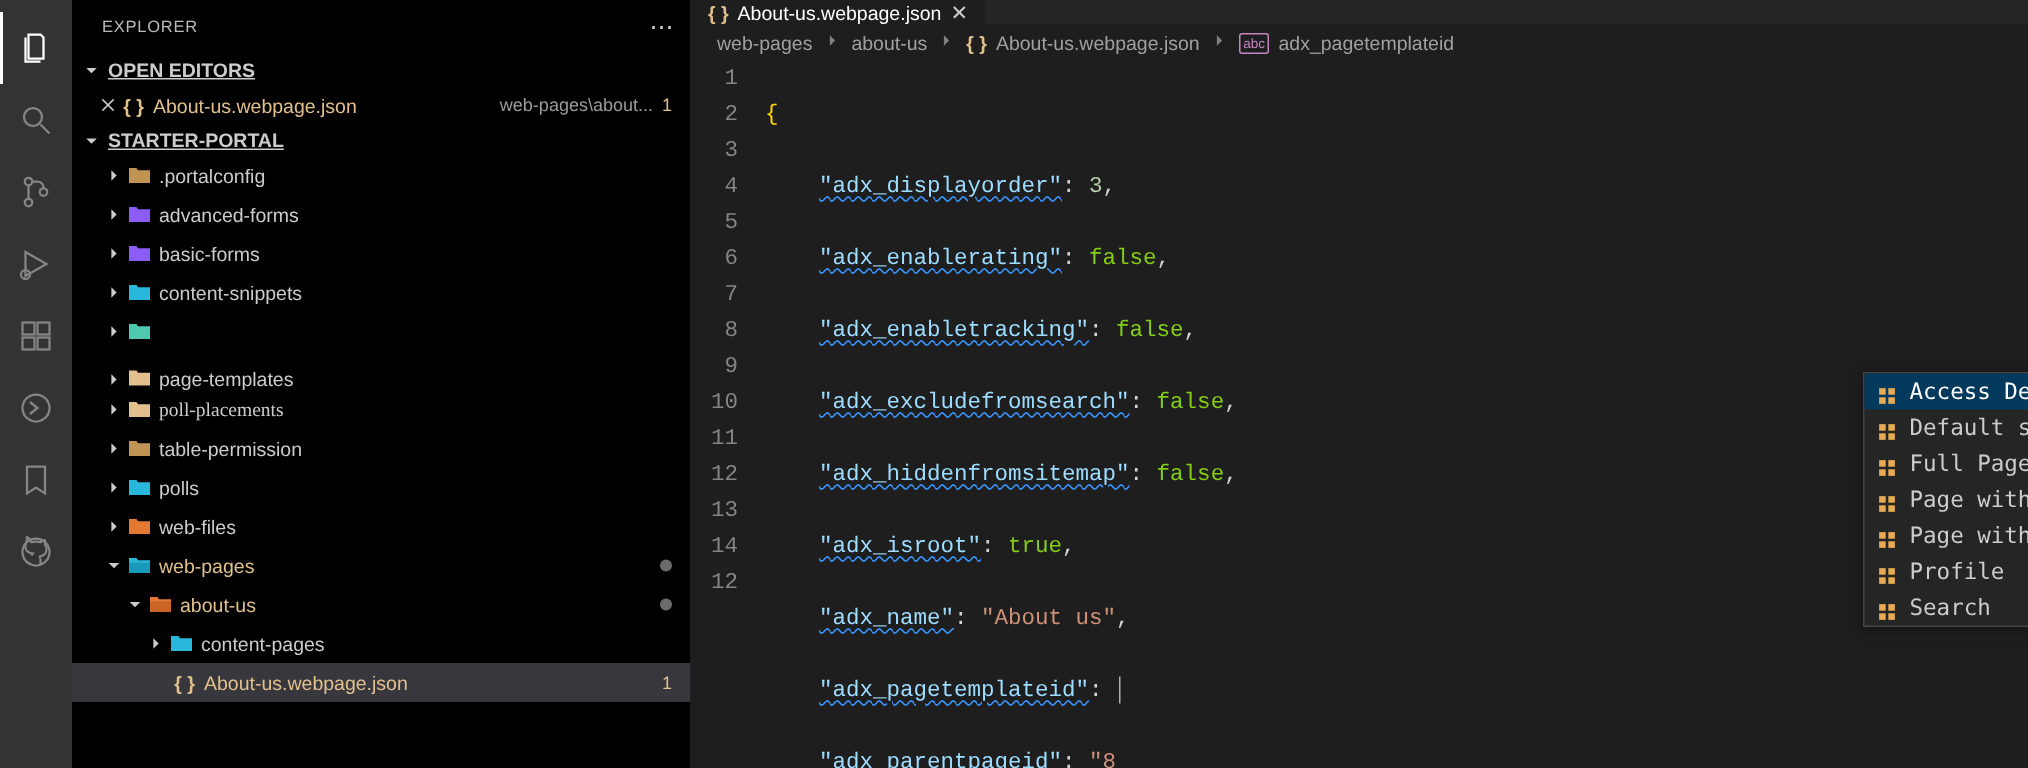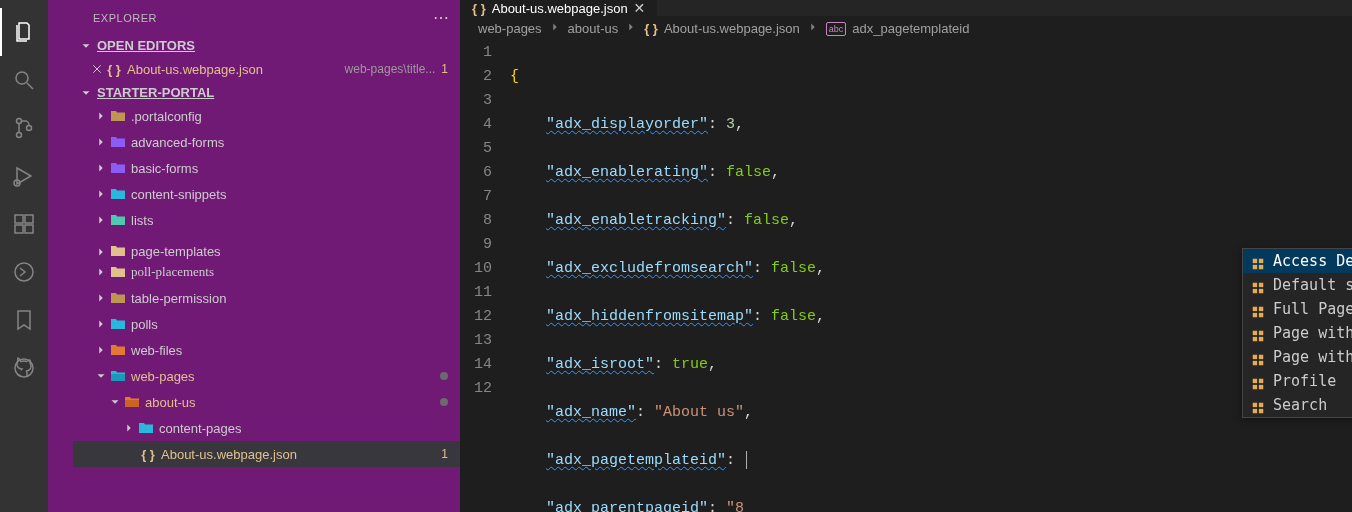--- a/index.html
+++ b/index.html
@@ -34,24 +34,23 @@
   content: "";
   position: absolute;
   left: 0; top: 0; bottom: 0;
   width: 2px;
   background: #ffffff;
 }
 .activity-icon svg { width: 24px; height: 24px; }
 
 .sidebar {
   width: 412px;
-  background: #701a75;
+  background: #000000;
   display: flex;
   flex-direction: column;
-  padding-left: 25px;
 }
 .sidebar-title {
   display: flex;
   align-items: center;
   justify-content: space-between;
   padding: 8px 10px 8px 20px;
   font-size: 11px;
   text-transform: uppercase;
   color: #bbbbbb;
   letter-spacing: 0.5px;
@@ -232,21 +231,21 @@
   <div class="tree-row" style="padding-left:16px">
     <span class="close-x">
       <svg viewBox="0 0 16 16" width="12" height="12">
           <path stroke="currentColor" stroke-width="1.3" d="M3 3l10 10M13 3L3 13"></path>
         </svg>
     </span>
     <span class="icon">
         <span class="json-brace">{ }</span>
       </span>
     <span class="label orange">About-us.webpage.json</span>
-    <span class="muted-path">web-pages\title...</span>
+    <span class="muted-path">web-pages\about...</span>
     <span class="badge-num">1</span>
   </div>
 
   <div class="section-header">
     <svg viewBox="0 0 16 16">
         <path fill="currentColor" d="M4 6l4 4 4-4z"></path>
       </svg>
     <span>STARTER-PORTAL</span>
   </div>
 
@@ -307,21 +306,20 @@
         <span class="chev">
           <svg viewBox="0 0 16 16">
             <path fill="#cccccc" d="M6 4l4 4-4 4z"></path>
           </svg>
         </span>
         <span class="icon">
           <svg viewBox="0 0 16 16">
             <path fill="#4ec9b0" d="M1 3h5l1 1.5h8V13H1z"></path>
           </svg>
         </span>
-        <span class="label">lists</span>
       </div>
       <div class="tree-row" style="padding-left: 20px; align-items: flex-end;">
         <span class="chev">
           <svg viewBox="0 0 16 16">
             <path fill="#cccccc" d="M6 4l4 4-4 4z"></path>
           </svg>
         </span>
         <span class="icon">
           <svg viewBox="0 0 16 16">
             <path fill="#e2c08d" d="M1 3h5l1 1.5h8V13H1z"></path>

